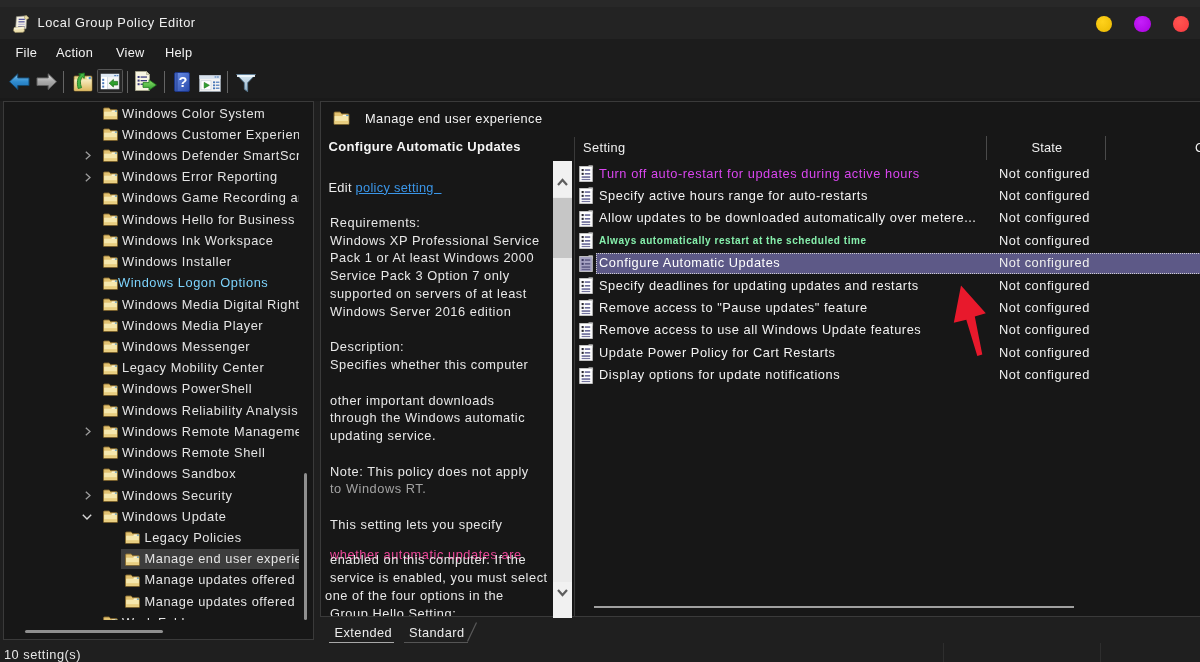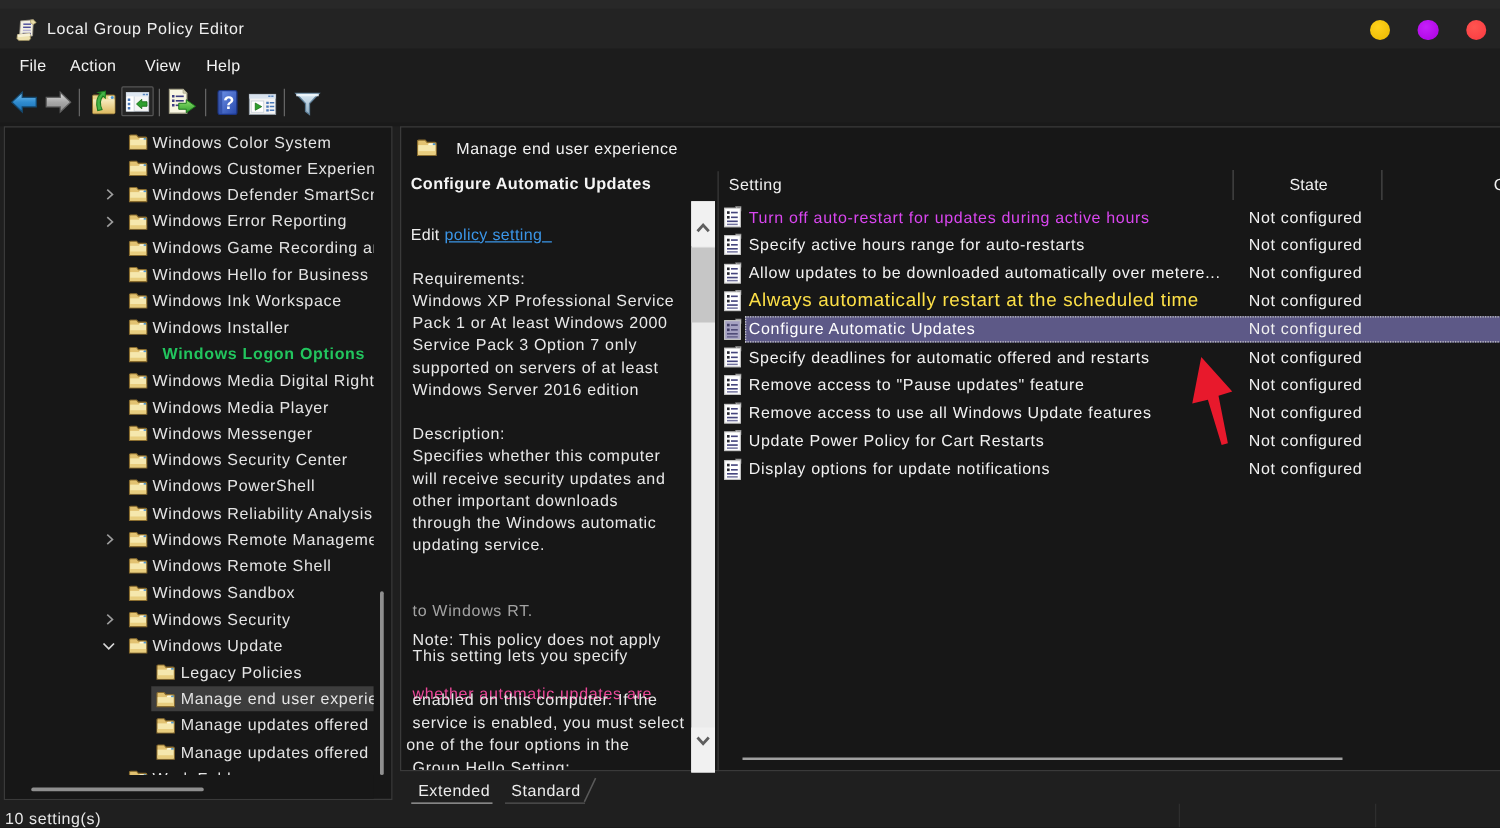--- a/index.html
+++ b/index.html
@@ -206,21 +206,21 @@
       <rect x="1.1" y="9.2" width="12.8" height="2.6" fill="#e8cd7e"></rect>
     </svg>
 <div class="t" style="left:118px;top:152.0px;font-size:12.8px;line-height:15.8px;color:#e4e4e4;font-weight:normal;letter-spacing:0.55px;">Windows Installer</div>
 <svg style="left:99px;top:174.65999999999997px" width="15" height="13" viewBox="0 0 15 13">
       <path d="M0.6,12.3 V1.9 Q0.6,1.0 1.5,1.0 H6.2 L7.7,2.7 H13.5 Q14.4,2.7 14.4,3.5 V12.3 Z" fill="#e2c271" stroke="#8a6d2f" stroke-width="0.9"></path>
       <rect x="8.5" y="3.4" width="4.3" height="2.0" rx="1" fill="#fdf8e0"></rect>
       <rect x="11.9" y="3.4" width="1.9" height="2.0" rx="0.5" fill="#4a96d2"></rect>
       <rect x="1.1" y="4.7" width="12.8" height="7.1" fill="#f5e7ad"></rect>
       <rect x="1.1" y="9.2" width="12.8" height="2.6" fill="#e8cd7e"></rect>
     </svg>
-<div class="t" style="left:126px;top:173.3px;font-size:12.8px;line-height:15.8px;color:#22c55e;font-weight:bold;letter-spacing:0.55px;">Windows Logon Options</div>
+<div class="t" style="left:114px;top:173.3px;font-size:12.8px;line-height:15.8px;color:#7dd3fc;font-weight:normal;letter-spacing:0.55px;">Windows Logon Options</div>
 <svg style="left:99px;top:195.88px" width="15" height="13" viewBox="0 0 15 13">
       <path d="M0.6,12.3 V1.9 Q0.6,1.0 1.5,1.0 H6.2 L7.7,2.7 H13.5 Q14.4,2.7 14.4,3.5 V12.3 Z" fill="#e2c271" stroke="#8a6d2f" stroke-width="0.9"></path>
       <rect x="8.5" y="3.4" width="4.3" height="2.0" rx="1" fill="#fdf8e0"></rect>
       <rect x="11.9" y="3.4" width="1.9" height="2.0" rx="0.5" fill="#4a96d2"></rect>
       <rect x="1.1" y="4.7" width="12.8" height="7.1" fill="#f5e7ad"></rect>
       <rect x="1.1" y="9.2" width="12.8" height="2.6" fill="#e8cd7e"></rect>
     </svg>
 <div class="t" style="left:118px;top:194.5px;font-size:12.8px;line-height:15.8px;color:#e4e4e4;font-weight:normal;letter-spacing:0.55px;">Windows Media Digital Rights Man</div>
 <svg style="left:99px;top:217.10000000000002px" width="15" height="13" viewBox="0 0 15 13">
       <path d="M0.6,12.3 V1.9 Q0.6,1.0 1.5,1.0 H6.2 L7.7,2.7 H13.5 Q14.4,2.7 14.4,3.5 V12.3 Z" fill="#e2c271" stroke="#8a6d2f" stroke-width="0.9"></path>
@@ -238,21 +238,21 @@
       <rect x="1.1" y="9.2" width="12.8" height="2.6" fill="#e8cd7e"></rect>
     </svg>
 <div class="t" style="left:118px;top:236.9px;font-size:12.8px;line-height:15.8px;color:#e4e4e4;font-weight:normal;letter-spacing:0.55px;">Windows Messenger</div>
 <svg style="left:99px;top:259.53999999999996px" width="15" height="13" viewBox="0 0 15 13">
       <path d="M0.6,12.3 V1.9 Q0.6,1.0 1.5,1.0 H6.2 L7.7,2.7 H13.5 Q14.4,2.7 14.4,3.5 V12.3 Z" fill="#e2c271" stroke="#8a6d2f" stroke-width="0.9"></path>
       <rect x="8.5" y="3.4" width="4.3" height="2.0" rx="1" fill="#fdf8e0"></rect>
       <rect x="11.9" y="3.4" width="1.9" height="2.0" rx="0.5" fill="#4a96d2"></rect>
       <rect x="1.1" y="4.7" width="12.8" height="7.1" fill="#f5e7ad"></rect>
       <rect x="1.1" y="9.2" width="12.8" height="2.6" fill="#e8cd7e"></rect>
     </svg>
-<div class="t" style="left:118px;top:258.1px;font-size:12.8px;line-height:15.8px;color:#e4e4e4;font-weight:normal;letter-spacing:0.55px;">Windows Security Center</div>
+<div class="t" style="left:118px;top:258.1px;font-size:12.8px;line-height:15.8px;color:#e4e4e4;font-weight:normal;letter-spacing:0.55px;">Legacy Mobility Center</div>
 <svg style="left:99px;top:280.76px" width="15" height="13" viewBox="0 0 15 13">
       <path d="M0.6,12.3 V1.9 Q0.6,1.0 1.5,1.0 H6.2 L7.7,2.7 H13.5 Q14.4,2.7 14.4,3.5 V12.3 Z" fill="#e2c271" stroke="#8a6d2f" stroke-width="0.9"></path>
       <rect x="8.5" y="3.4" width="4.3" height="2.0" rx="1" fill="#fdf8e0"></rect>
       <rect x="11.9" y="3.4" width="1.9" height="2.0" rx="0.5" fill="#4a96d2"></rect>
       <rect x="1.1" y="4.7" width="12.8" height="7.1" fill="#f5e7ad"></rect>
       <rect x="1.1" y="9.2" width="12.8" height="2.6" fill="#e8cd7e"></rect>
     </svg>
 <div class="t" style="left:118px;top:279.4px;font-size:12.8px;line-height:15.8px;color:#e4e4e4;font-weight:normal;letter-spacing:0.55px;">Windows PowerShell</div>
 <svg style="left:99px;top:301.98px" width="15" height="13" viewBox="0 0 15 13">
       <path d="M0.6,12.3 V1.9 Q0.6,1.0 1.5,1.0 H6.2 L7.7,2.7 H13.5 Q14.4,2.7 14.4,3.5 V12.3 Z" fill="#e2c271" stroke="#8a6d2f" stroke-width="0.9"></path>
@@ -368,25 +368,24 @@
 <div class="t" style="left:328.5px;top:179.5px;font-size:12.8px;line-height:15px;color:#ededed;letter-spacing:0.3px;">Edit <span style="color:#3b96e8;text-decoration:underline;">policy setting&nbsp;&nbsp;</span></div>
 <div style="position:absolute;left:321px;top:210px;width:230px;height:406px;overflow:hidden;">
 <div class="t" style="left:9px;top:4.8px;font-size:12.8px;line-height:15.8px;color:#e8e8e8;font-weight:normal;letter-spacing:0.55px;">Requirements:</div>
 <div class="t" style="left:9px;top:22.6px;font-size:12.8px;line-height:15.8px;color:#e8e8e8;font-weight:normal;letter-spacing:0.55px;">Windows XP Professional Service</div>
 <div class="t" style="left:9px;top:40.3px;font-size:12.8px;line-height:15.8px;color:#e8e8e8;font-weight:normal;letter-spacing:0.55px;">Pack 1 or At least Windows 2000</div>
 <div class="t" style="left:9px;top:58.1px;font-size:12.8px;line-height:15.8px;color:#e8e8e8;font-weight:normal;letter-spacing:0.55px;">Service Pack 3 Option 7 only</div>
 <div class="t" style="left:9px;top:75.9px;font-size:12.8px;line-height:15.8px;color:#e8e8e8;font-weight:normal;letter-spacing:0.55px;">supported on servers of at least</div>
 <div class="t" style="left:9px;top:93.6px;font-size:12.8px;line-height:15.8px;color:#e8e8e8;font-weight:normal;letter-spacing:0.55px;">Windows Server 2016 edition</div>
 <div class="t" style="left:9px;top:129.2px;font-size:12.8px;line-height:15.8px;color:#e8e8e8;font-weight:normal;letter-spacing:0.55px;">Description:</div>
 <div class="t" style="left:9px;top:146.9px;font-size:12.8px;line-height:15.8px;color:#e8e8e8;font-weight:normal;letter-spacing:0.55px;">Specifies whether this computer</div>
-<div class="t" style="left:9px;top:164.7px;font-size:12.8px;line-height:15.8px;color:#e8e8e8;font-weight:normal;letter-spacing:0.55px;">will receive security updates and</div>
 <div class="t" style="left:9px;top:182.5px;font-size:12.8px;line-height:15.8px;color:#e8e8e8;font-weight:normal;letter-spacing:0.55px;">other important downloads</div>
 <div class="t" style="left:9px;top:200.2px;font-size:12.8px;line-height:15.8px;color:#e8e8e8;font-weight:normal;letter-spacing:0.55px;">through the Windows automatic</div>
 <div class="t" style="left:9px;top:218.0px;font-size:12.8px;line-height:15.8px;color:#e8e8e8;font-weight:normal;letter-spacing:0.55px;">updating service.</div>
-<div class="t" style="left:9px;top:253.5px;font-size:12.8px;line-height:15.8px;color:#e8e8e8;font-weight:normal;letter-spacing:0.55px;margin-top:40px;">Note: This policy does not apply</div>
+<div class="t" style="left:9px;top:253.5px;font-size:12.8px;line-height:15.8px;color:#e8e8e8;font-weight:normal;letter-spacing:0.55px;">Note: This policy does not apply</div>
 <div class="t" style="left:9px;top:271.3px;font-size:12.8px;line-height:15.8px;color:#a3a3a3;font-weight:normal;letter-spacing:0.55px;">to Windows RT.</div>
 <div class="t" style="left:9px;top:306.8px;font-size:12.8px;line-height:15.8px;color:#e8e8e8;font-weight:normal;letter-spacing:0.55px;">This setting lets you specify</div>
 <div class="t" style="left:9px;top:324.5px;font-size:12.8px;line-height:15.8px;color:#ec4899;font-weight:normal;letter-spacing:0.55px;margin-top:12px;">whether automatic updates are</div>
 <div class="t" style="left:9px;top:342.3px;font-size:12.8px;line-height:15.8px;color:#e8e8e8;font-weight:normal;letter-spacing:0.55px;">enabled on this computer. If the</div>
 <div class="t" style="left:9px;top:360.0px;font-size:12.8px;line-height:15.8px;color:#e8e8e8;font-weight:normal;letter-spacing:0.55px;">service is enabled, you must select</div>
 <div class="t" style="left:4px;top:377.8px;font-size:12.8px;line-height:15.8px;color:#e8e8e8;font-weight:normal;letter-spacing:0.55px;">one of the four options in the</div>
 <div class="t" style="left:9px;top:395.6px;font-size:12.8px;line-height:15.8px;color:#e8e8e8;font-weight:normal;letter-spacing:0.55px;">Group Hello Setting:</div>
 </div>
 <div style="position:absolute;left:552.5px;top:161px;width:19px;height:457px;background:#ebebeb;">
 <div style="position:absolute;left:0;top:0;width:19px;height:36px;background:#f1f1f1;"></div>
@@ -444,21 +443,21 @@
 <svg style="left:578.5px;top:232.2px" width="16" height="17" viewBox="0 0 16 17">
     <polygon points="9.8,0.5 13.6,0.5 13.6,3.6 11.6,3.6" fill="none" stroke="#9a9a9a" stroke-width="0.9"></polygon>
     <rect x="0.7" y="1.5" width="12.6" height="15" fill="#ffffff" stroke="#c8c8c8" stroke-width="0.9"></rect>
     <rect x="2.6" y="4" width="2.1" height="2.1" fill="#26262e"></rect>
     <rect x="5.8" y="4.4" width="5.4" height="1.3" fill="#46467e"></rect>
     <rect x="2.6" y="7.8" width="2.1" height="2.1" fill="#26262e"></rect>
     <rect x="5.8" y="8.2" width="5.4" height="1.3" fill="#46467e"></rect>
     <rect x="2.6" y="11.4" width="8.6" height="1.3" fill="#46467e"></rect>
     <rect x="2.6" y="13.9" width="8.6" height="1.2" fill="#46467e" opacity="0.75"></rect>
   </svg>
-<div class="t" style="left:599px;top:232.8px;font-size:15px;line-height:15.8px;color:#fde047;font-weight:normal;letter-spacing:0.55px;">Always automatically restart at the scheduled time</div>
+<div class="t" style="left:599px;top:232.8px;font-size:10px;line-height:15.8px;color:#86efac;font-weight:bold;letter-spacing:0.55px;">Always automatically restart at the scheduled time</div>
 <div class="t" style="left:999px;top:232.8px;font-size:12.8px;line-height:15.8px;color:#f0f0f0;font-weight:normal;letter-spacing:0.55px;">Not configured</div>
 <div style="position:absolute;left:595.5px;top:252.5px;width:605px;height:21.2px;background:#5d5987;border:1px dotted #cfcfcf;box-sizing:border-box;"></div>
 <svg style="left:578.5px;top:254.60000000000002px" width="16" height="17" viewBox="0 0 16 17">
     <polygon points="9.8,0.5 13.6,0.5 13.6,3.6 11.6,3.6" fill="none" stroke="#9a9a9a" stroke-width="0.9"></polygon>
     <rect x="0.7" y="1.5" width="12.6" height="15" fill="#a5a1c2" stroke="#c8c8c8" stroke-width="0.9"></rect>
     <rect x="2.6" y="4" width="2.1" height="2.1" fill="#3c3962"></rect>
     <rect x="5.8" y="4.4" width="5.4" height="1.3" fill="#504c78"></rect>
     <rect x="2.6" y="7.8" width="2.1" height="2.1" fill="#3c3962"></rect>
     <rect x="5.8" y="8.2" width="5.4" height="1.3" fill="#504c78"></rect>
     <rect x="2.6" y="11.4" width="8.6" height="1.3" fill="#504c78"></rect>
@@ -469,21 +468,21 @@
 <svg style="left:578.5px;top:277.0px" width="16" height="17" viewBox="0 0 16 17">
     <polygon points="9.8,0.5 13.6,0.5 13.6,3.6 11.6,3.6" fill="none" stroke="#9a9a9a" stroke-width="0.9"></polygon>
     <rect x="0.7" y="1.5" width="12.6" height="15" fill="#ffffff" stroke="#c8c8c8" stroke-width="0.9"></rect>
     <rect x="2.6" y="4" width="2.1" height="2.1" fill="#26262e"></rect>
     <rect x="5.8" y="4.4" width="5.4" height="1.3" fill="#46467e"></rect>
     <rect x="2.6" y="7.8" width="2.1" height="2.1" fill="#26262e"></rect>
     <rect x="5.8" y="8.2" width="5.4" height="1.3" fill="#46467e"></rect>
     <rect x="2.6" y="11.4" width="8.6" height="1.3" fill="#46467e"></rect>
     <rect x="2.6" y="13.9" width="8.6" height="1.2" fill="#46467e" opacity="0.75"></rect>
   </svg>
-<div class="t" style="left:599px;top:277.6px;font-size:12.8px;line-height:15.8px;color:#f2f2f2;font-weight:normal;letter-spacing:0.55px;">Specify deadlines for automatic offered and restarts</div>
+<div class="t" style="left:599px;top:277.6px;font-size:12.8px;line-height:15.8px;color:#f2f2f2;font-weight:normal;letter-spacing:0.55px;">Specify deadlines for updating updates and restarts</div>
 <div class="t" style="left:999px;top:277.6px;font-size:12.8px;line-height:15.8px;color:#f0f0f0;font-weight:normal;letter-spacing:0.55px;">Not configured</div>
 <svg style="left:578.5px;top:299.4px" width="16" height="17" viewBox="0 0 16 17">
     <polygon points="9.8,0.5 13.6,0.5 13.6,3.6 11.6,3.6" fill="none" stroke="#9a9a9a" stroke-width="0.9"></polygon>
     <rect x="0.7" y="1.5" width="12.6" height="15" fill="#ffffff" stroke="#c8c8c8" stroke-width="0.9"></rect>
     <rect x="2.6" y="4" width="2.1" height="2.1" fill="#26262e"></rect>
     <rect x="5.8" y="4.4" width="5.4" height="1.3" fill="#46467e"></rect>
     <rect x="2.6" y="7.8" width="2.1" height="2.1" fill="#26262e"></rect>
     <rect x="5.8" y="8.2" width="5.4" height="1.3" fill="#46467e"></rect>
     <rect x="2.6" y="11.4" width="8.6" height="1.3" fill="#46467e"></rect>
     <rect x="2.6" y="13.9" width="8.6" height="1.2" fill="#46467e" opacity="0.75"></rect>

